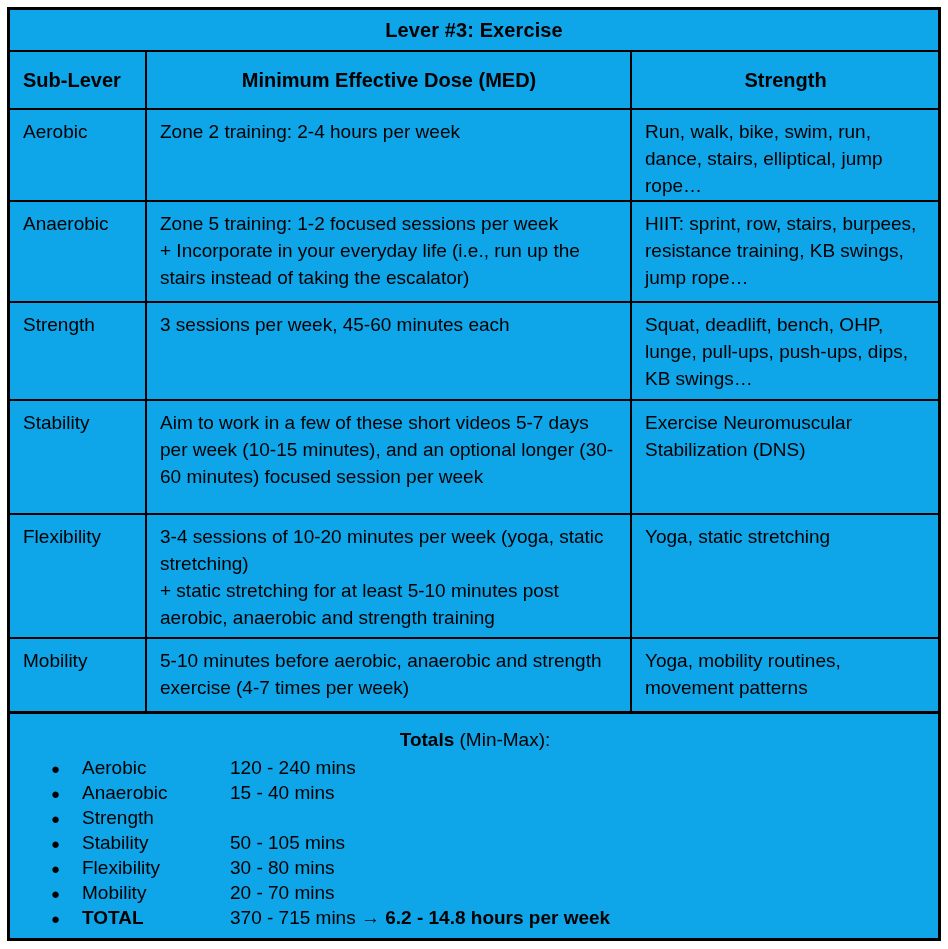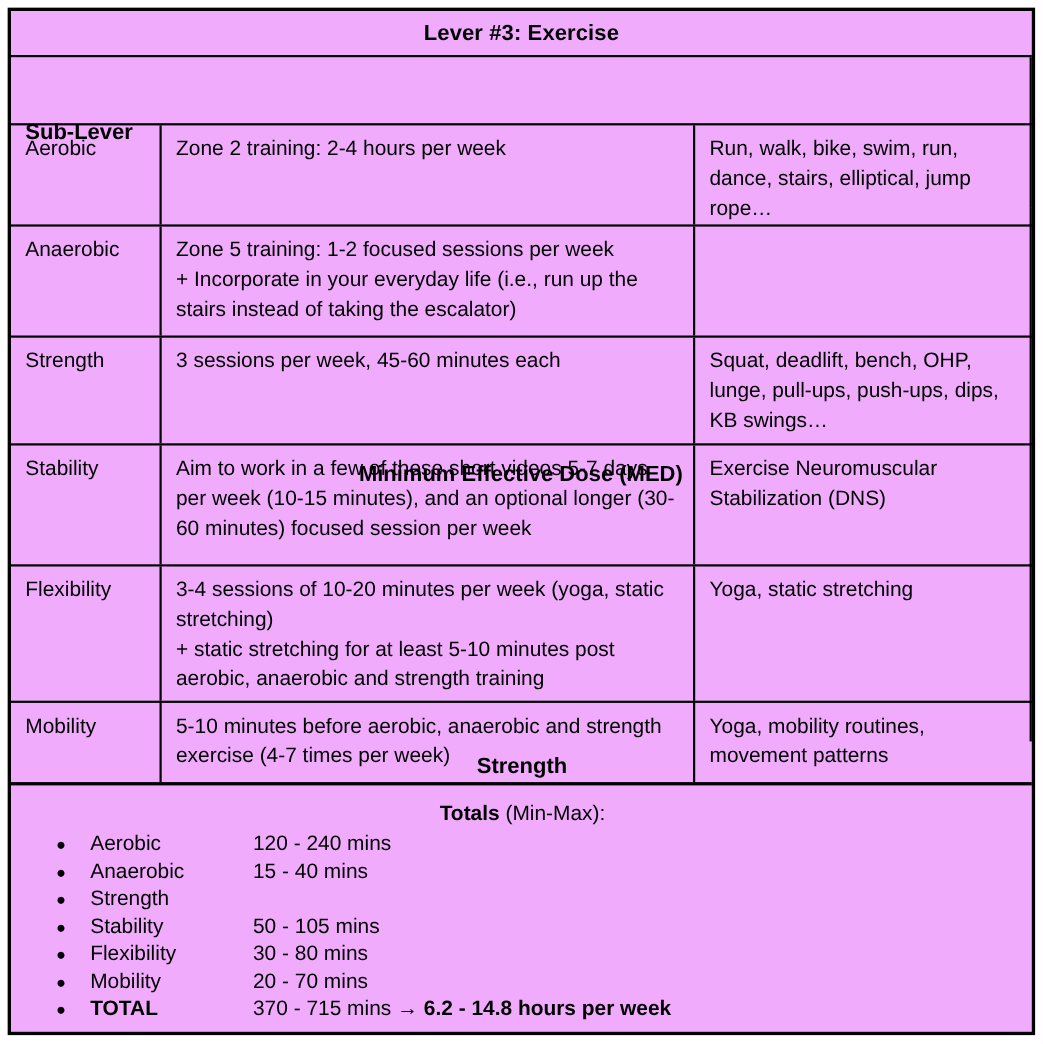--- a/index.html
+++ b/index.html
@@ -23,21 +23,21 @@
   }
 
   .table-wrap {
     position: absolute;
     left: 7px;
     top: 7px;
     width: 934px;
     height: 934px;
     box-sizing: border-box;
     border: 3px solid #000000;
-    background: #f0abfc;
+    background: #0ea5e9;
     display: flex;
     flex-direction: column;
   }
 
   
   .title-row {
     height: 42px;
     flex: 0 0 42px;
     border-bottom: 2px solid #000000;
     display: flex;
@@ -77,21 +77,20 @@
 
   
   .header-row .cell {
     font-weight: bold;
     font-size: 20px;
     display: flex;
     align-items: center;
   }
   .header-row {
     height: 62px;
-    flex-direction: column;
   }
   .header-row .col-sub {
     justify-content: flex-start;
   }
   .header-row .col-med,
   .header-row .col-ex {
     justify-content: center;
     text-align: center;
   }
 
@@ -184,20 +183,21 @@
     <div class="grid-row body-row r-aerobic">
       <div class="cell col-sub sub-text">Aerobic</div>
       <div class="cell col-med med-text">Zone 2 training: 2-4 hours per week</div>
       <div class="cell col-ex ex-text">Run, walk, bike, swim, run, dance, stairs, elliptical, jump rope…</div>
     </div>
 
     <div class="grid-row body-row r-anaerobic">
       <div class="cell col-sub sub-text">Anaerobic</div>
       <div class="cell col-med med-text">Zone 5 training: 1-2 focused sessions per week
 + Incorporate in your everyday life (i.e., run up the stairs instead of taking the escalator)</div>
+      <div class="cell col-ex ex-text">HIIT: sprint, row, stairs, burpees, resistance training, KB swings, jump rope…</div>
     </div>
 
     <div class="grid-row body-row r-strength">
       <div class="cell col-sub sub-text">Strength</div>
       <div class="cell col-med med-text">3 sessions per week, 45-60 minutes each</div>
       <div class="cell col-ex ex-text">Squat, deadlift, bench, OHP, lunge, pull-ups, push-ups, dips, KB swings…</div>
     </div>
 
     <div class="grid-row body-row r-stability">
       <div class="cell col-sub sub-text">Stability</div>

